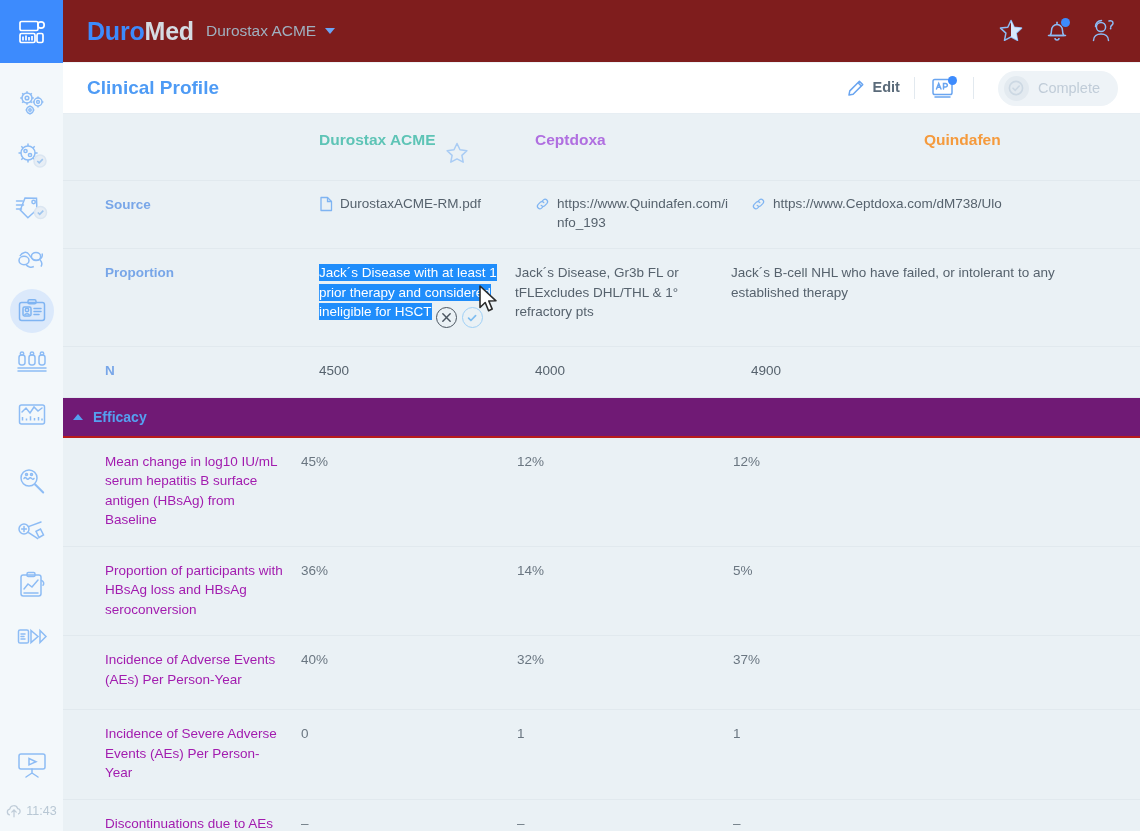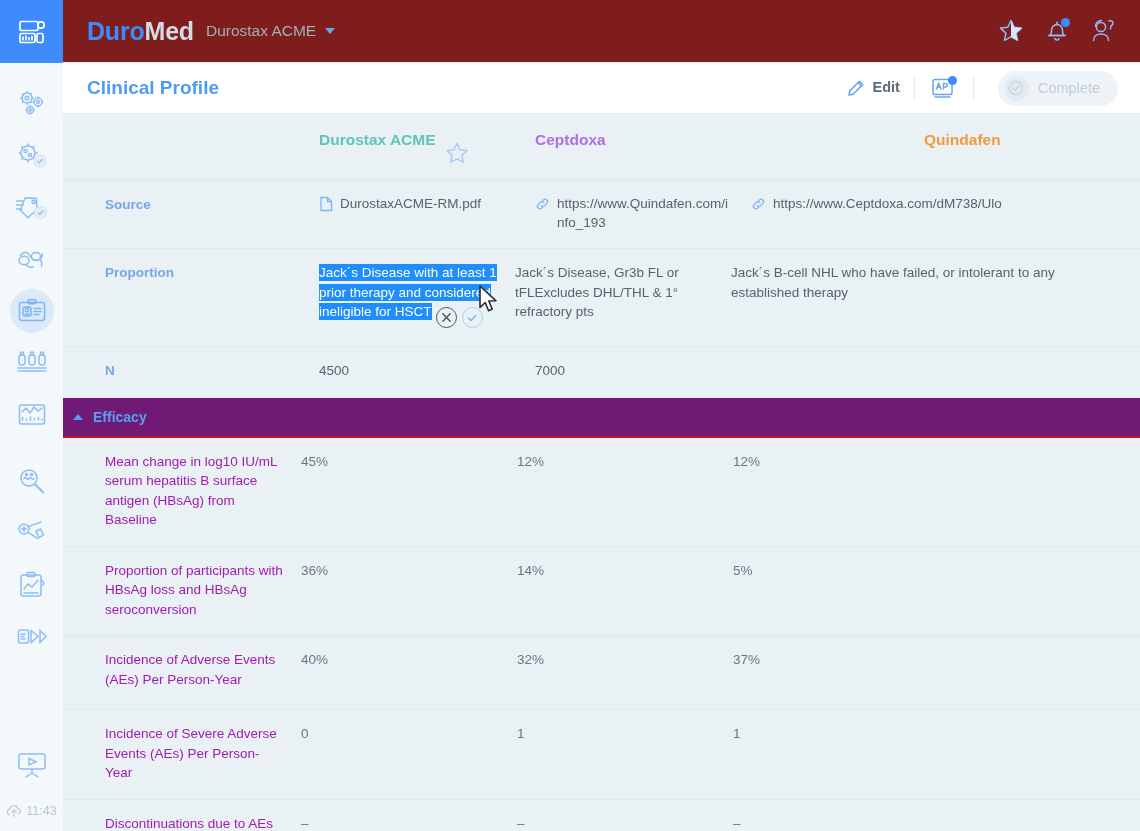--- a/index.html
+++ b/index.html
@@ -479,21 +479,24 @@
       </div>
 
       <div class="trow">
         <div class="cell c-label">
           <span class="rowlabel">N</span>
         </div>
         <div class="cell c-data">
           <span class="val">4500</span>
         </div>
         <div class="cell c-data">
-          <span class="val">7000</span>
+          <span class="val">4000</span>
+        </div>
+        <div class="cell c-data last">
+          <span class="val">4900</span>
         </div>
       </div>
 
       <div class="trow sec-row" style="padding-left:26px">
         <div class="sec-head">
           <span class="tri-up"></span>
           <span class="sec-title">Efficacy</span>
         </div>
       </div>
 

